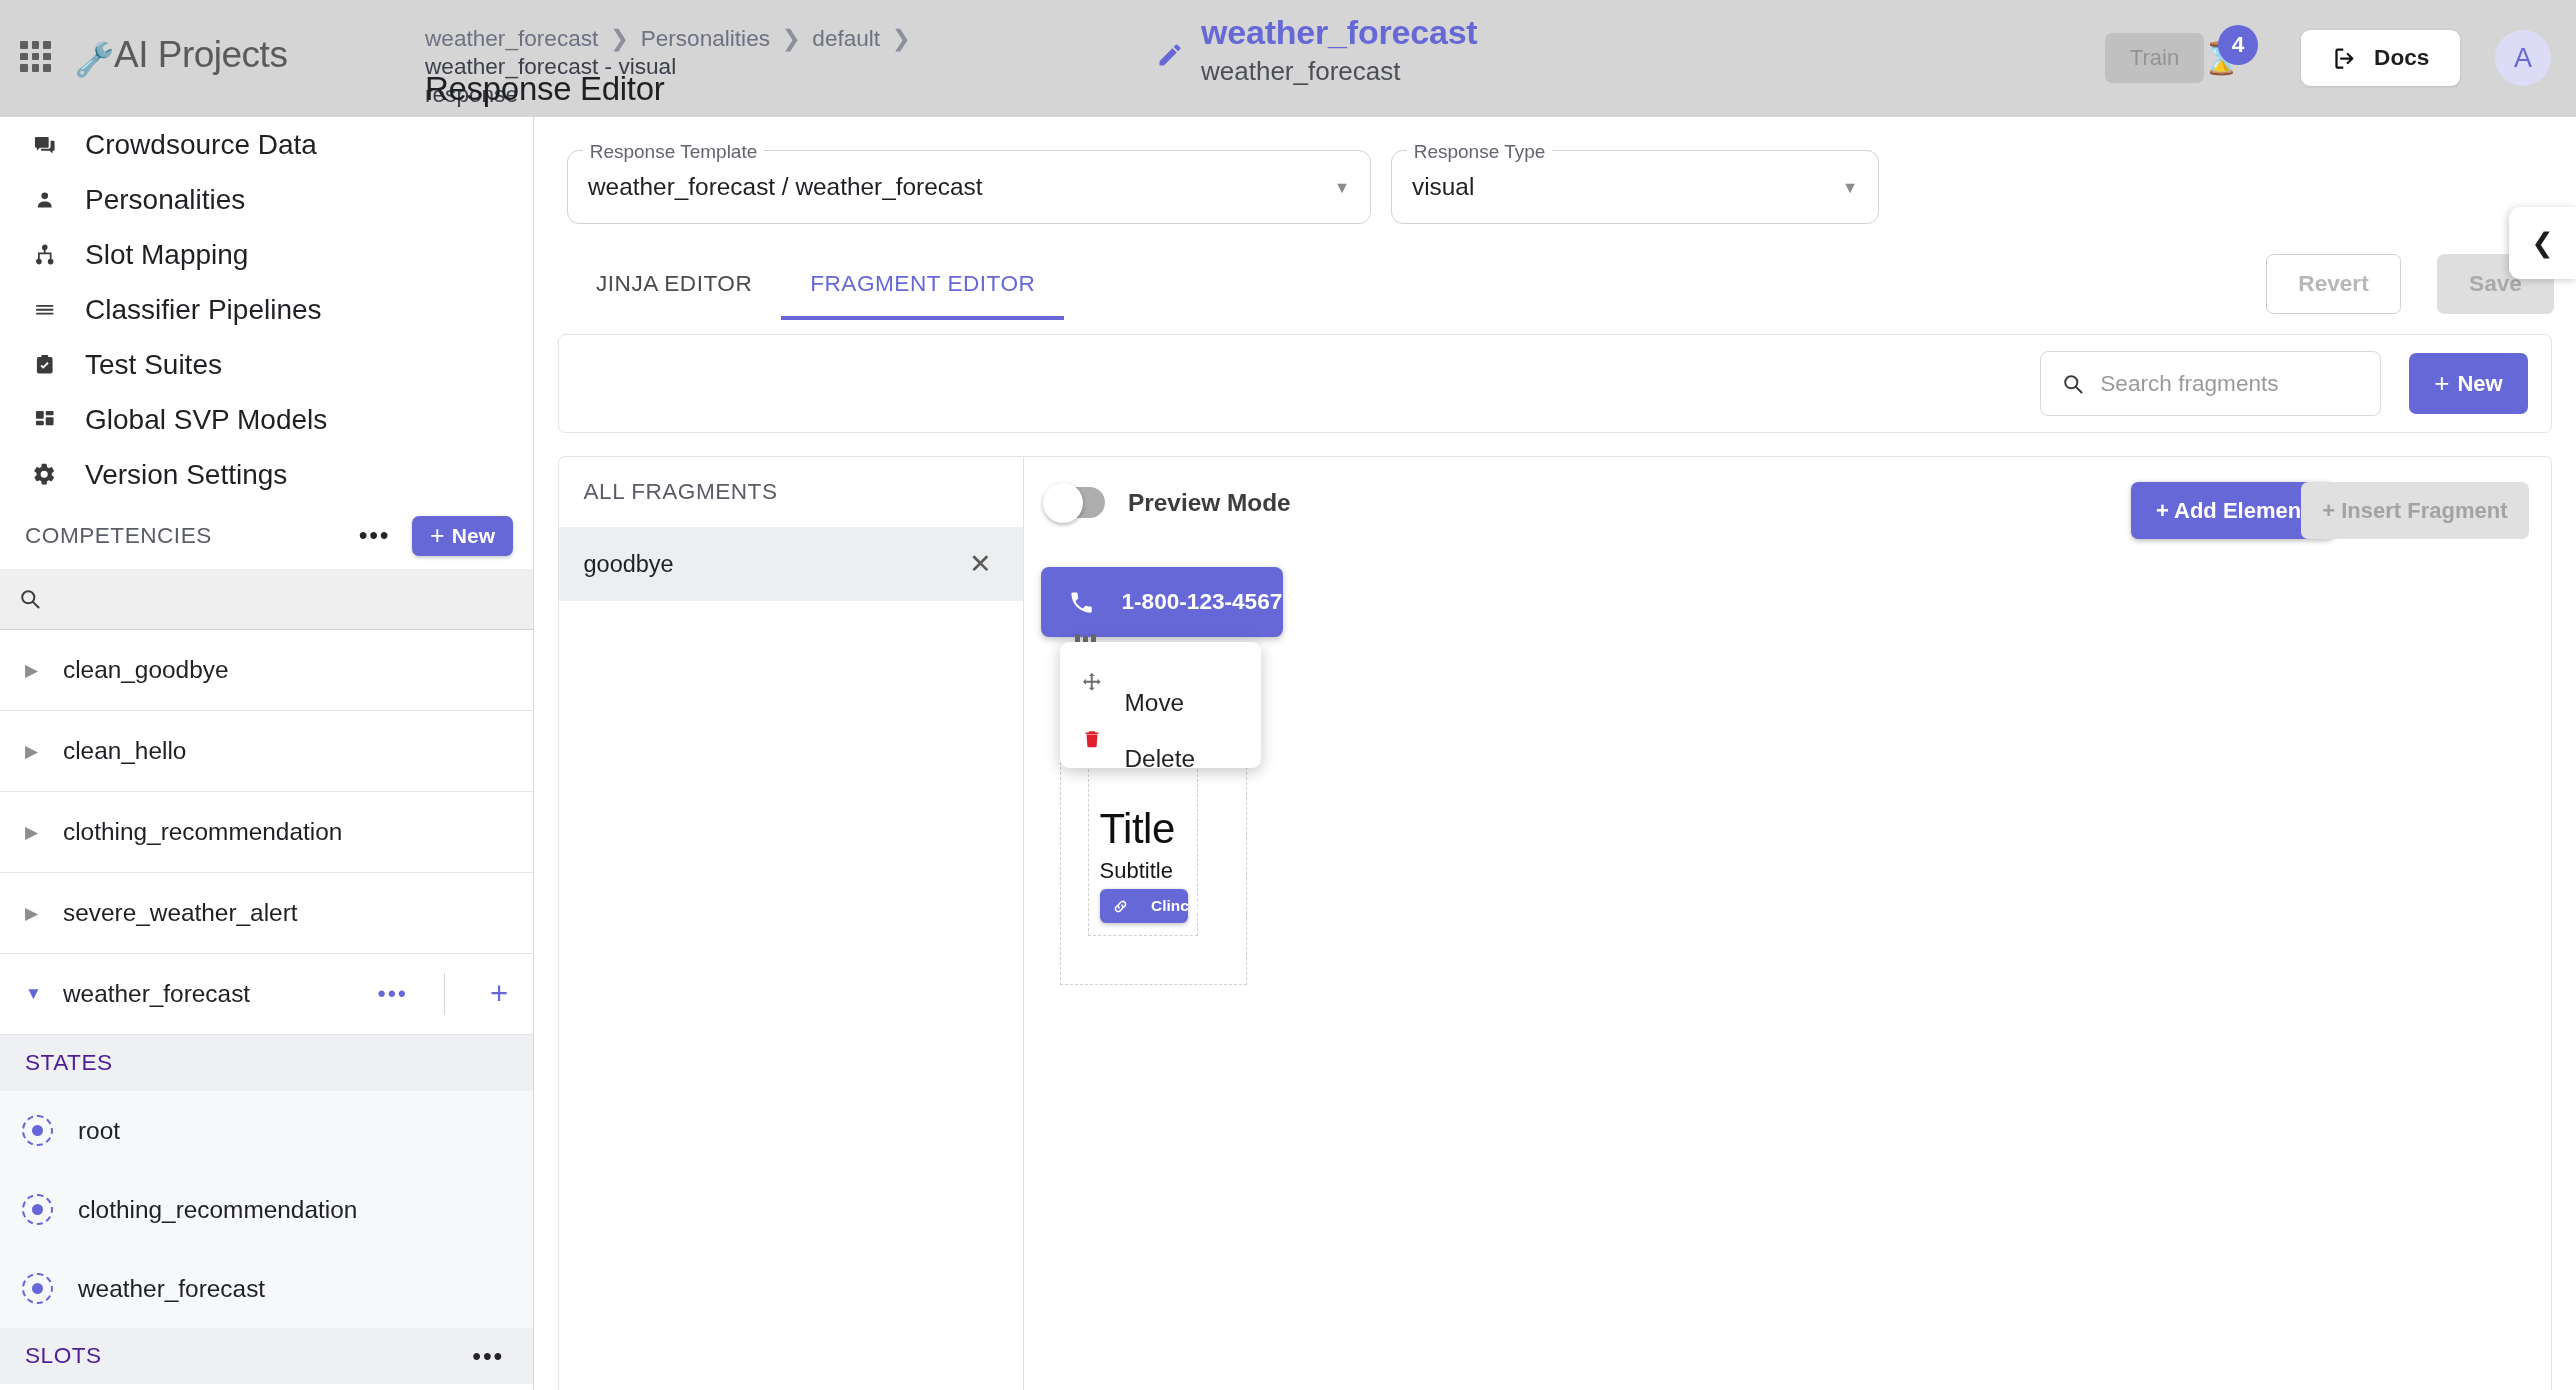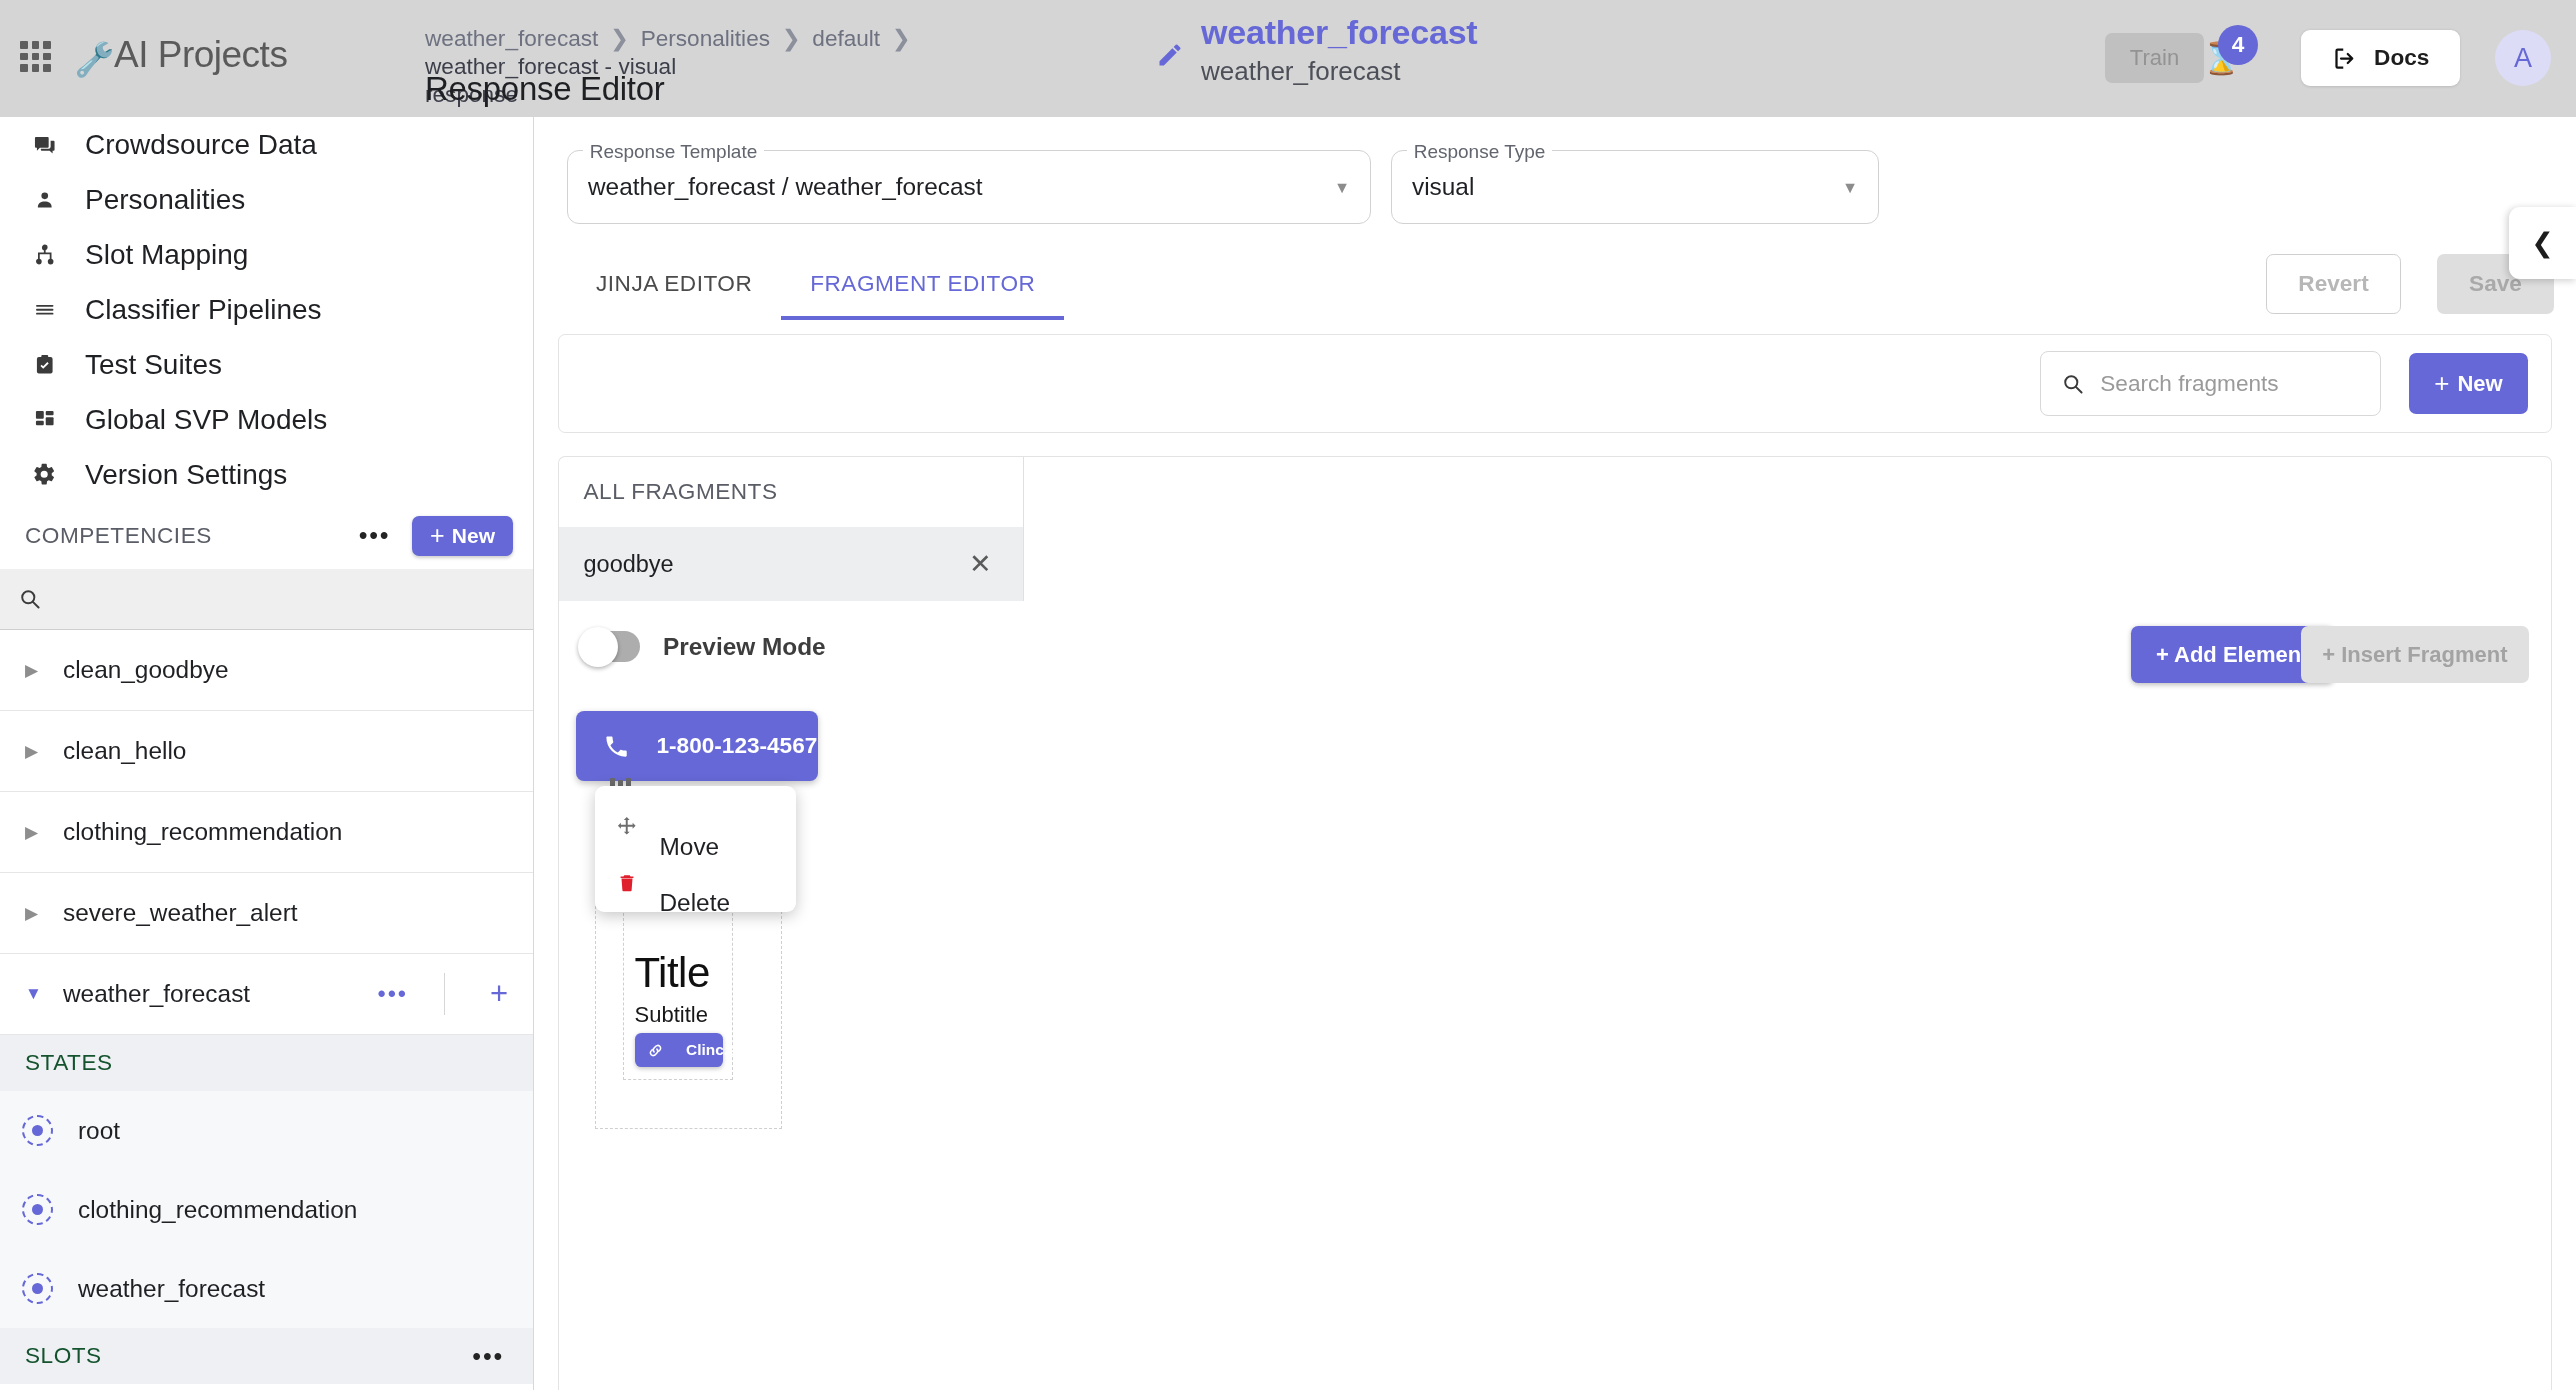--- a/index.html
+++ b/index.html
@@ -136,21 +136,21 @@
   .comp-row.open .caret { color: #6568d6; }
   .comp-row .name { font-size: 24.4px; color: #1f2024; flex:1; }
   .comp-row .dots2 { font-size: 23.5px; color:#6568d6; letter-spacing:1.8px; padding-right: 16.3px;}
   .comp-row .divider { width:0.9px; height: 42px; background: #d6d6d6; }
   .comp-row .plus2 { font-size: 31px; color:#6568d6; padding: 0 25px; font-weight: 300;}
 
   .sub-head {
     height: 56px; background:#eef0f3; display:flex; align-items:center;
     padding: 0 20px 0 25px;
   }
-  .sub-head .title { font-size:22.6px; color:#14532d; letter-spacing:0.5px; flex:1;}
+  .sub-head .title { font-size:22.6px; color:#4c1d95; letter-spacing:0.5px; flex:1;}
   .state-row {
     height: 79px; background:#f7f8f9; display:flex; align-items:center;
     padding-left: 22px; gap: 25px; cursor:pointer;
   }
   .state-row .sico { width: 31px; height: 31px; position: relative; }
   .state-row .sico .ring {
     position:absolute; inset:0; border: 2.7px dashed #6568d6; border-radius: 50%;
   }
   .state-row .sico .dot {
     position:absolute; left: 10px; top: 10px; width: 11px; height: 11px;
@@ -226,21 +226,21 @@
     position:absolute; right: 22.6px; top: 18px; height: 61px; width: 119px;
     background:#6568d6; border:none; border-radius: 7.2px; color:#fff;
     font-size: 22px; font-weight:600; font-family:inherit;
     display:flex; align-items:center; justify-content:center; gap:8.1px; cursor:pointer;
   }
   .btn-new-big .plus { font-size: 26px; font-weight: 400; }
 
   .editor-wrap {
     position:absolute; left: 23.5px; top: 339px; width: 1994px; height: 935px;
     border: 0.9px solid #e3e3e3; border-bottom: none; border-radius: 7.2px 7.2px 0 0;
-    display:flex; background:#fff; overflow:hidden;flex-direction:column;
+    display:flex; background:#fff; overflow:hidden;
   }
   .frag-list { width: 465px; border-right: 0.9px solid #e0e0e0; }
   .frag-list .hd {
     height: 70px; display:flex; align-items:center; padding-left: 25px;
     font-size: 22.6px; color:#5a5d66; letter-spacing:0.5px;
   }
   .frag-item {
     height: 74px; background:#eceef0; display:flex; align-items:center;
     padding: 0 31px 0 25px; cursor:pointer;
   }

